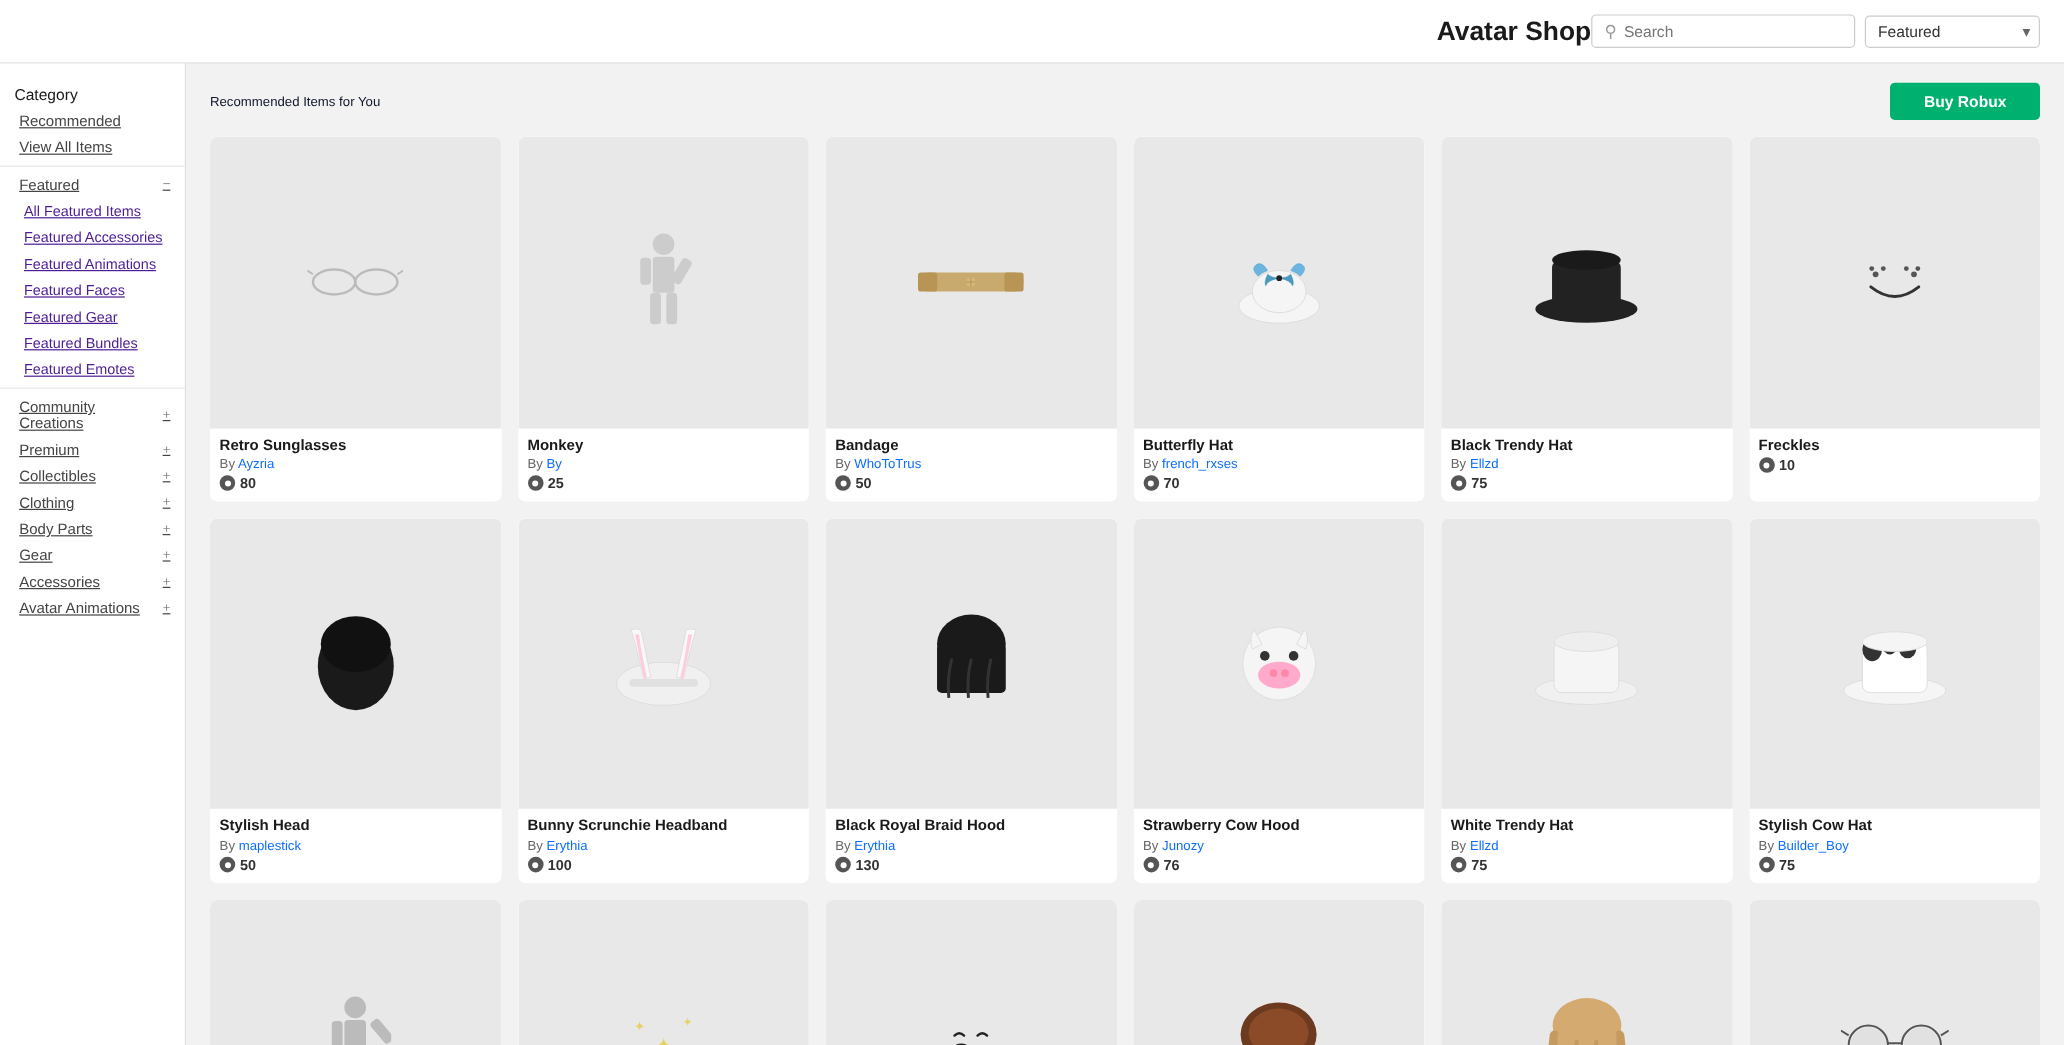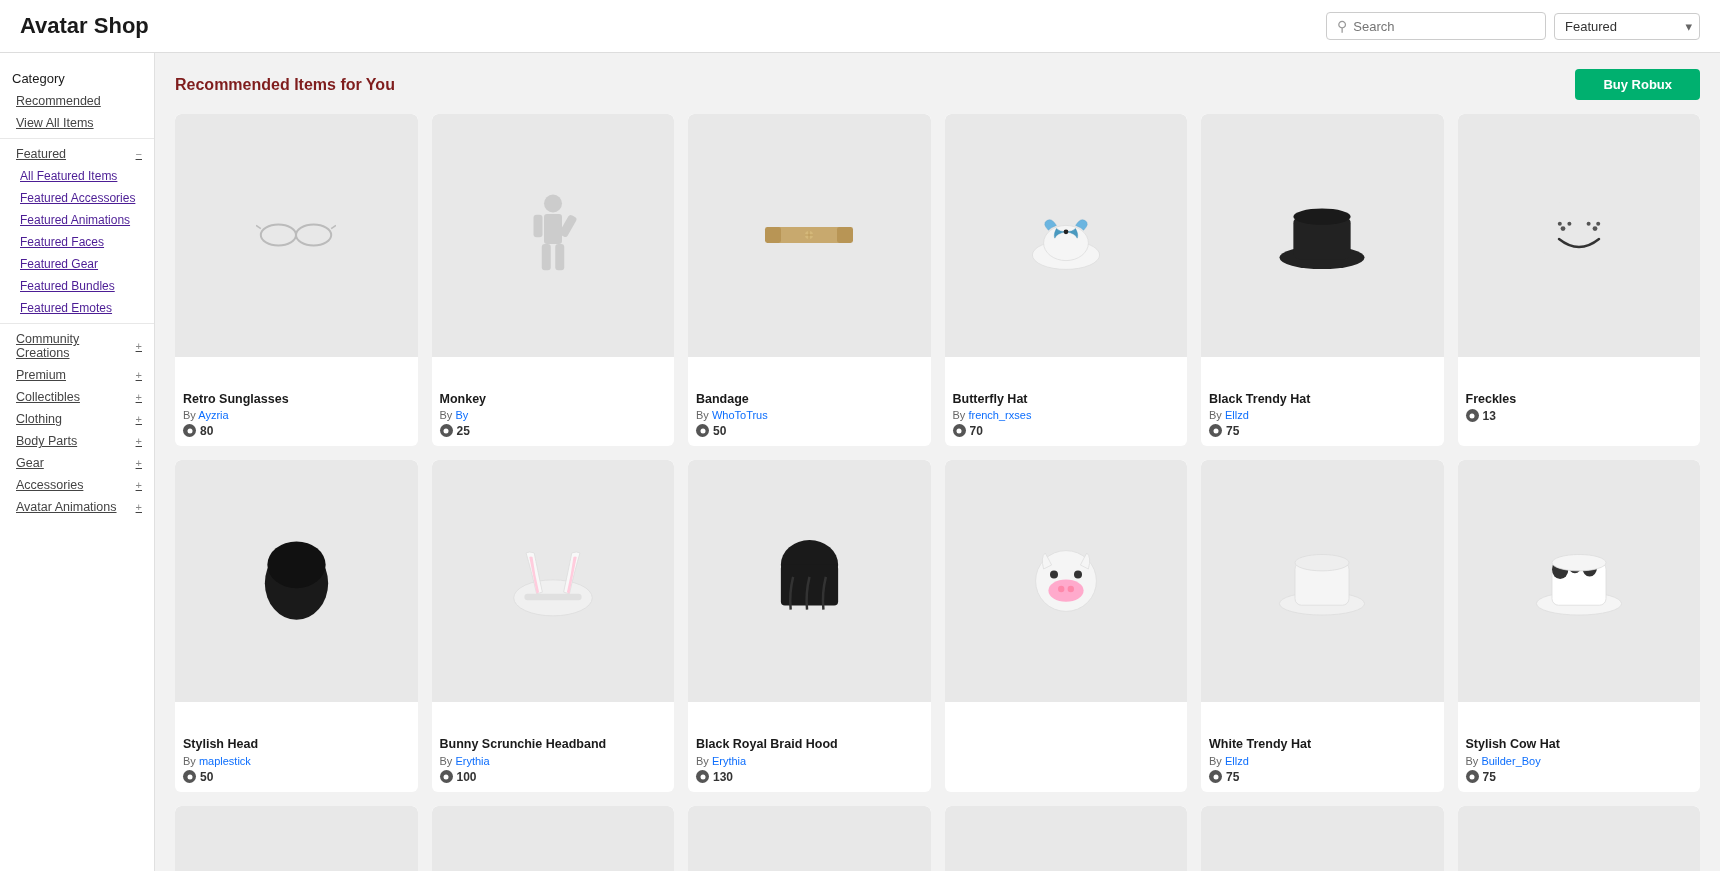--- a/index.html
+++ b/index.html
@@ -1,19 +1,19 @@
 <!DOCTYPE html>
 <html><head>
   <meta charset="utf-8">
   <style>
     * { box-sizing: border-box; margin: 0; padding: 0; }
     body { font-family: "Helvetica Neue", Arial, sans-serif; background: #f2f2f2; color: #333; font-size: 13px; }
 
     
-    .header { background: #fff; padding: 12px 20px; display: flex; align-items: center; justify-content: space-between; border-bottom: 1px solid #ddd; }
+    .header { background: #fff; padding: 12px 20px; display: flex; align-items: center; justify-content: flex-end; border-bottom: 1px solid #ddd; }
     .header-title { font-size: 22px; font-weight: 700; color: #1a1a1a; }
     .header-right { display: flex; align-items: center; gap: 8px; }
     .search-box { display: flex; align-items: center; border: 1px solid #ccc; border-radius: 4px; padding: 5px 10px; background: #fff; width: 220px; }
     .search-box input { border: none; outline: none; font-size: 13px; color: #666; width: 100%; background: transparent; }
     .search-icon-wrap { color: #999; margin-right: 6px; font-size: 14px; }
     .sort-dropdown { border: 1px solid #ccc; border-radius: 4px; padding: 5px 28px 5px 10px; background: #fff; font-size: 13px; color: #333; appearance: none; cursor: pointer; position: relative; }
     .sort-wrapper { position: relative; display: inline-block; }
     .sort-wrapper::after { content: "▾"; position: absolute; right: 8px; top: 50%; transform: translateY(-50%); pointer-events: none; color: #666; }
 
     
@@ -23,28 +23,28 @@
     .sidebar { width: 155px; min-width: 155px; background: #fff; border-right: 1px solid #e0e0e0; padding: 10px 0; min-height: calc(100vh - 53px); }
     .sidebar-section-title { font-size: 13px; font-weight: 400; padding: 8px 12px 4px 12px; color: #1a1a1a; }
     .sidebar-item { font-size: 12.5px; padding: 4px 12px 4px 16px; color: #444; cursor: pointer; display: flex; align-items: center; justify-content: space-between; text-decoration: underline; }
     .sidebar-item.sub { padding-left: 20px; color: #4c1d95; font-size: 12px; }
     .sidebar-divider { height: 1px; background: #e8e8e8; margin: 4px 0; }
     .sidebar-item .expand-icon { color: #888; font-size: 11px; }
 
     
     .main { flex: 1; padding: 16px 20px; }
     .section-header { display: flex; align-items: center; justify-content: space-between; margin-bottom: 14px; }
-    .section-title { font-size: 16px; font-weight: 700; color: #7f1d1d; }
+    .section-title { font-size: 11px; font-weight: 400; color: #0f172a; }
     .buy-robux-btn { background: #00b06f; color: #fff; border: none; border-radius: 4px; padding: 8px 28px; font-size: 13px; font-weight: 600; cursor: pointer; }
 
     
     .item-grid { display: grid; grid-template-columns: repeat(6, 1fr); gap: 14px; }
     .item-card { background: #fff; border-radius: 6px; overflow: hidden; cursor: pointer; }
     .item-img { background: #e8e8e8; width: 100%; aspect-ratio: 1; display: flex; align-items: center; justify-content: center; font-size: 11px; color: #999; border-radius: 6px 6px 0 0; overflow: hidden; position: relative; }
-    .item-info { padding: 6px 8px 8px 8px; margin-top: 28px; }
+    .item-info { padding: 6px 8px 8px 8px; }
     .item-name { font-size: 12.5px; font-weight: 600; color: #1a1a1a; line-height: 1.3; margin-bottom: 2px; }
     .item-creator { font-size: 11px; color: #666; margin-bottom: 3px; }
     .item-creator span { color: #0d6efd; cursor: pointer; }
     .item-price { display: flex; align-items: center; gap: 4px; font-size: 12px; font-weight: 600; color: #333; }
     .robux-icon { display: inline-block; width: 13px; height: 13px; background: #555; border-radius: 50%; position: relative; flex-shrink: 0; }
     .robux-icon::after { content: ""; position: absolute; top: 50%; left: 50%; transform: translate(-50%, -50%); width: 5px; height: 5px; background: #fff; border-radius: 50%; }
   </style>
 </head>
 <body>
 
@@ -252,21 +252,21 @@
     <circle cx="26" cy="36" r="2.5" fill="#555"></circle>
     <circle cx="70" cy="42" r="3" fill="#555"></circle>
     <circle cx="62" cy="36" r="2.5" fill="#555"></circle>
     <circle cx="74" cy="36" r="2.5" fill="#555"></circle>
   </svg>
           </div>
           <div class="item-info">
             <div class="item-name">Freckles</div>
             <div class="item-price">
               <span class="robux-icon"></span>
-              <span>13</span>
+              <span>10</span>
             </div>
           </div>
         </div>
         <div class="item-card">
           <div class="item-img">
             <svg viewBox="0 0 90 100" width="75" height="85">
     <ellipse cx="45" cy="52" rx="38" ry="44" fill="#1a1a1a"></ellipse>
     <ellipse cx="45" cy="30" rx="35" ry="28" fill="#111"></ellipse>
   </svg>
           </div>
@@ -324,20 +324,28 @@
     <circle cx="50" cy="50" r="38" fill="#f5f5f5" stroke="#ddd" stroke-width="1"></circle>
     <ellipse cx="50" cy="62" rx="22" ry="14" fill="#ffaacc"></ellipse>
     <circle cx="44" cy="60" r="4" fill="#ff88aa"></circle>
     <circle cx="56" cy="60" r="4" fill="#ff88aa"></circle>
     <circle cx="35" cy="42" r="5" fill="#333"></circle>
     <circle cx="65" cy="42" r="5" fill="#333"></circle>
     <path d="M22 35 Q18 20 24 15 Q28 22 32 30Z" fill="#f5f5f5" stroke="#ddd" stroke-width="1"></path>
     <path d="M78 35 Q82 20 76 15 Q72 22 68 30Z" fill="#f5f5f5" stroke="#ddd" stroke-width="1"></path>
   </svg>
           </div>
+          <div class="item-info">
+            <div class="item-name">Strawberry Cow Hood</div>
+            <div class="item-creator">By <span>Junozy</span></div>
+            <div class="item-price">
+              <span class="robux-icon"></span>
+              <span>76</span>
+            </div>
+          </div>
         </div>
         <div class="item-card">
           <div class="item-img">
             <svg viewBox="0 0 110 90" width="90" height="75">
     <ellipse cx="55" cy="72" rx="52" ry="14" fill="#f0f0f0" stroke="#ddd" stroke-width="1"></ellipse>
     <rect x="22" y="22" width="66" height="52" rx="8" fill="#f5f5f5" stroke="#ddd" stroke-width="1"></rect>
     <ellipse cx="55" cy="22" rx="33" ry="10" fill="#eeeeee" stroke="#ddd" stroke-width="1"></ellipse>
   </svg>
           </div>
           <div class="item-info">

